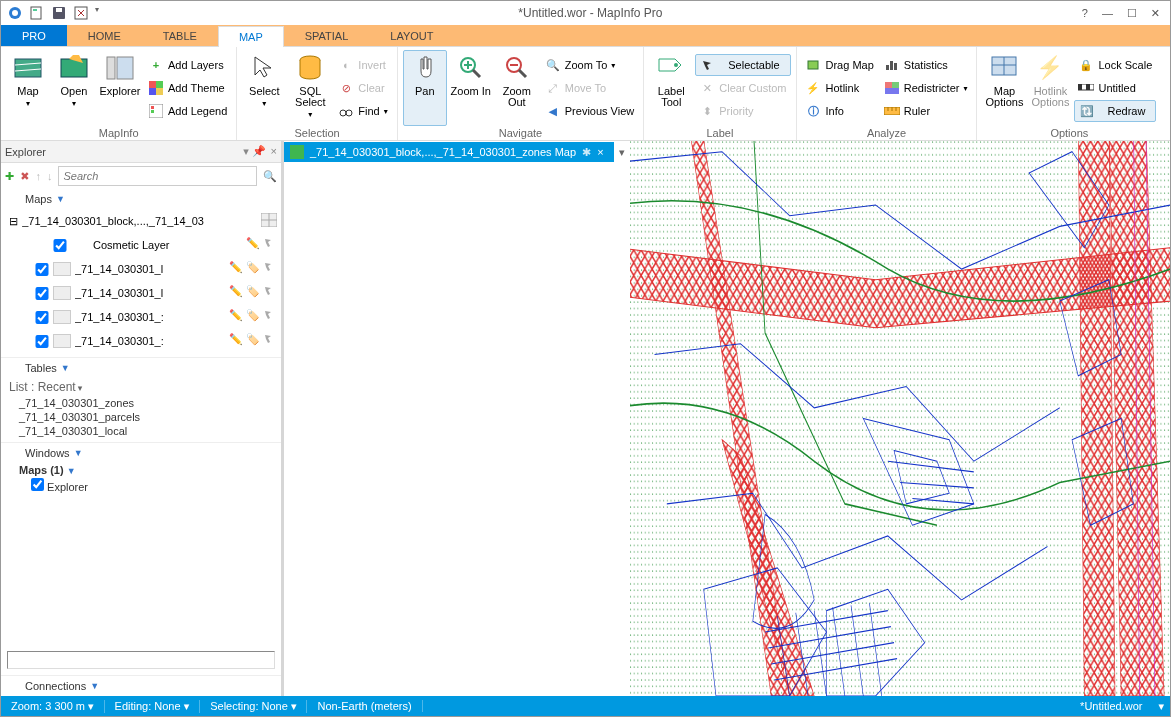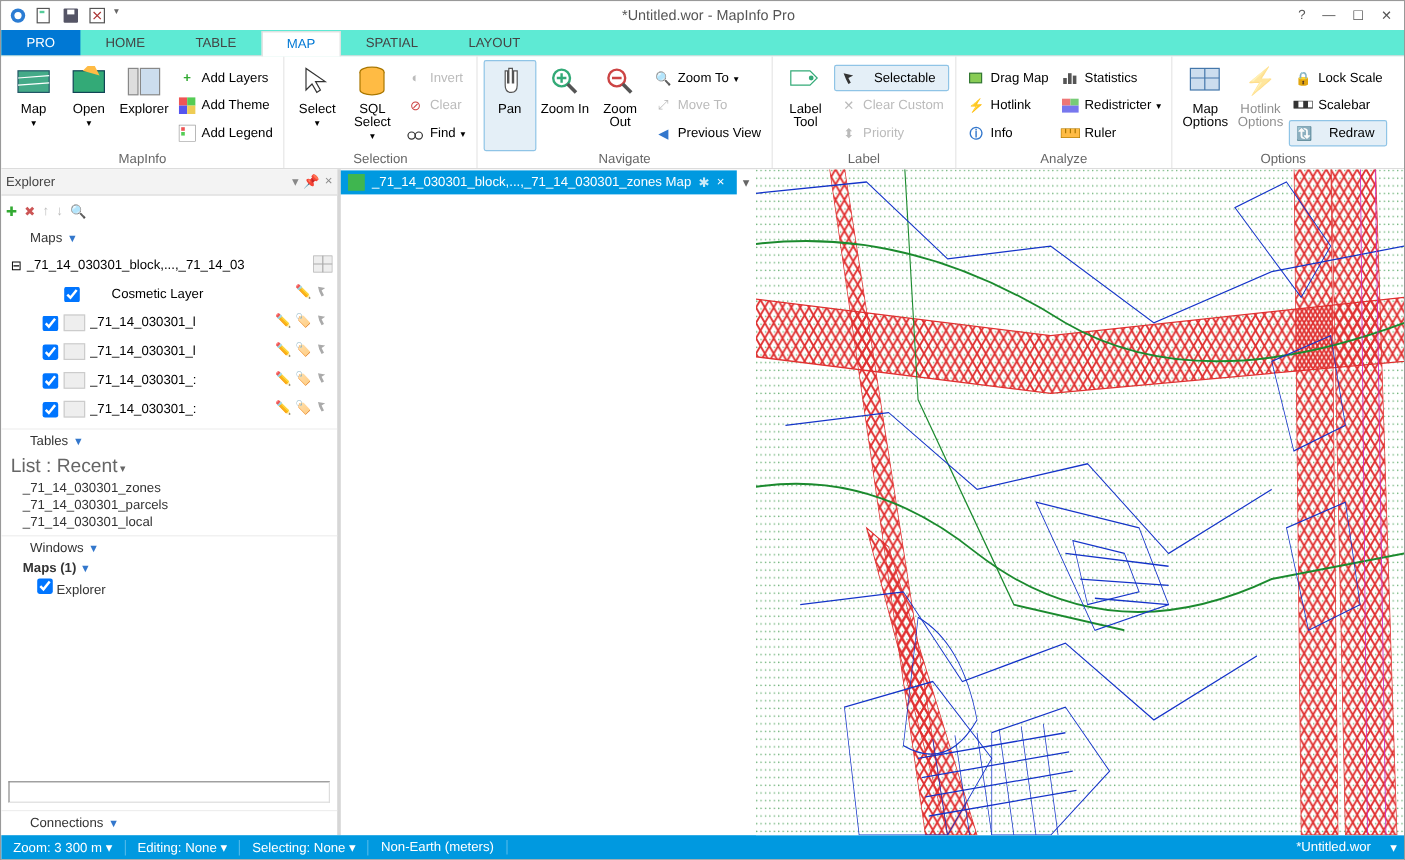--- a/index.html
+++ b/index.html
@@ -2,21 +2,21 @@
 <html><head>
 <meta charset="utf-8">
 <style>
 * { box-sizing: border-box; margin: 0; padding: 0; font-family: "Segoe UI", Tahoma, sans-serif; font-size: 11px; }
 body { width: 1171px; height: 717px; background: #fff; overflow: hidden; display: flex; flex-direction: column; border: 1px solid #999; }
 .titlebar { height: 24px; display: flex; align-items: center; background: #fff; }
 .titlebar .qat { display: flex; gap: 6px; padding-left: 6px; }
 .titlebar .qat .icn { width: 16px; height: 16px; display: flex; align-items: center; justify-content: center; }
 .titlebar .title { flex: 1; text-align: center; color: #555; font-size: 12px; }
 .titlebar .ctl { display: flex; gap: 14px; padding-right: 10px; color: #555; font-size: 13px; }
-.tabs { height: 22px; background: #5eead4; display: flex; border-bottom: 1px solid #dcdcdc; }
+.tabs { height: 22px; background: #fdba74; display: flex; border-bottom: 1px solid #dcdcdc; }
 .tabs .tab { padding: 4px 20px 2px; color: #444; border: 1px solid transparent; border-bottom: none; }
 .tabs .tab.pro { background: #0078d4; color: #fff; font-weight: 500; }
 .tabs .tab.active { border-color: #dcdcdc; color: #0078d4; background: #fff; position: relative; top: 1px; }
 .ribbon { height: 94px; background: #fff; display: flex; border-bottom: 1px solid #dcdcdc; }
 .group { border-right: 1px solid #e6e6e6; padding: 3px 5px 0; display: flex; flex-direction: column; }
 .group .gbody { flex: 1; display: flex; gap: 2px; }
 .group .glabel { text-align: center; color: #666; font-size: 11px; padding: 1px 0; }
 .bigbtn { width: 44px; display: flex; flex-direction: column; align-items: center; justify-content: flex-start; gap: 2px; padding-top: 2px; }
 .bigbtn .ic { width: 32px; height: 32px; display: flex; align-items: center; justify-content: center; }
 .bigbtn .lbl { font-size: 11px; text-align: center; line-height: 11px; }
@@ -28,21 +28,21 @@
 .smallic { width: 16px; height: 16px; display: inline-flex; align-items: center; justify-content: center; }
 
 .content { flex: 1; display: flex; min-height: 0; }
 .explorer { width: 283px; border-right: 3px solid #d6d6d6; display: flex; flex-direction: column; background: #fff; }
 .explorer .hdr { height: 22px; background: #f3f3f3; border-bottom: 1px solid #ddd; display: flex; align-items: center; padding: 0 4px; position: relative; }
 .explorer .hdr .ttl { flex: 1; color: #444; }
 .explorer .hdr .btns { display: flex; gap: 4px; color: #888; }
 .explorer .toolbar { height: 26px; display: flex; align-items: center; padding: 0 4px; gap: 6px; }
 .explorer .search { flex: 1; height: 20px; border: 1px solid #ccc; padding: 0 4px; font-style: italic; color: #999; }
 .explorer .sect { padding: 4px 24px; color: #333; font-weight: 500; display: flex; gap: 4px; align-items: center; }
-.explorer .sub { font-size: 16px; color: #666; padding: 2px 8px; }
+.explorer .sub { font-size: 12px; color: #666; padding: 2px 8px; }
 .layerrow { display: flex; align-items: center; gap: 4px; padding: 2px 4px 2px 34px; height: 24px; }
 .layerrow .cb { width: 14px; }
 .layerrow .sw { width: 18px; height: 14px; background: #eee; border: 1px solid #ccc; }
 .layerrow .nm { flex: 1; overflow: hidden; white-space: nowrap; }
 .layerrow .icons { display: flex; gap: 3px; }
 .trow { padding: 1px 8px 1px 18px; color: #333; }
 .sectcol { border-top: 1px solid #eee; margin-top: 4px; }
 
 .mapwrap { flex: 1; display: flex; flex-direction: row; min-width: 0; }
 .maptab { height: 22px; display: flex; align-items: center; }
@@ -371,21 +371,21 @@
             <span>Lock Scale</span>
           </div>
         <div class="smallbtn">
             <span class="smallic">
               <svg width="16" height="8">
                 <rect width="16" height="6" fill="#fff" stroke="#333"></rect>
                 <rect width="4" height="6" fill="#333"></rect>
                 <rect x="8" width="4" height="6" fill="#333"></rect>
               </svg>
             </span>
-            <span>Scalebar</span>
+            <span>Untitled</span>
           </div>
         <div class="smallbtn sel">
             <span class="smallic">🔃</span>
             <span>Redraw</span>
           </div>
       </div>
     </div>
     <div class="glabel">Options</div>
   </div>
 </div>
@@ -399,20 +399,21 @@
         <span>▾</span>
         <span>📌</span>
         <span>×</span>
       </span>
     </div>
     <div class="toolbar">
       <span style="color:#3a3">✚</span>
       <span style="color:#c55">✖</span>
       <span style="color:#bbb">↑</span>
       <span style="color:#bbb">↓</span>
+      <input class="search" placeholder="Search" style="">
       <span>🔍</span>
     </div>
     <div class="sect">
         <span>Maps</span>
         <span style="font-size:9px;color:#37c">▼</span>
       </div>
     <div class="layerrow" style="padding-left:8px">
       <span>⊟</span>
       <span class="nm" style="font-weight:500">_71_14_030301_block,...,_71_14_03</span>
       <span class="icons">

